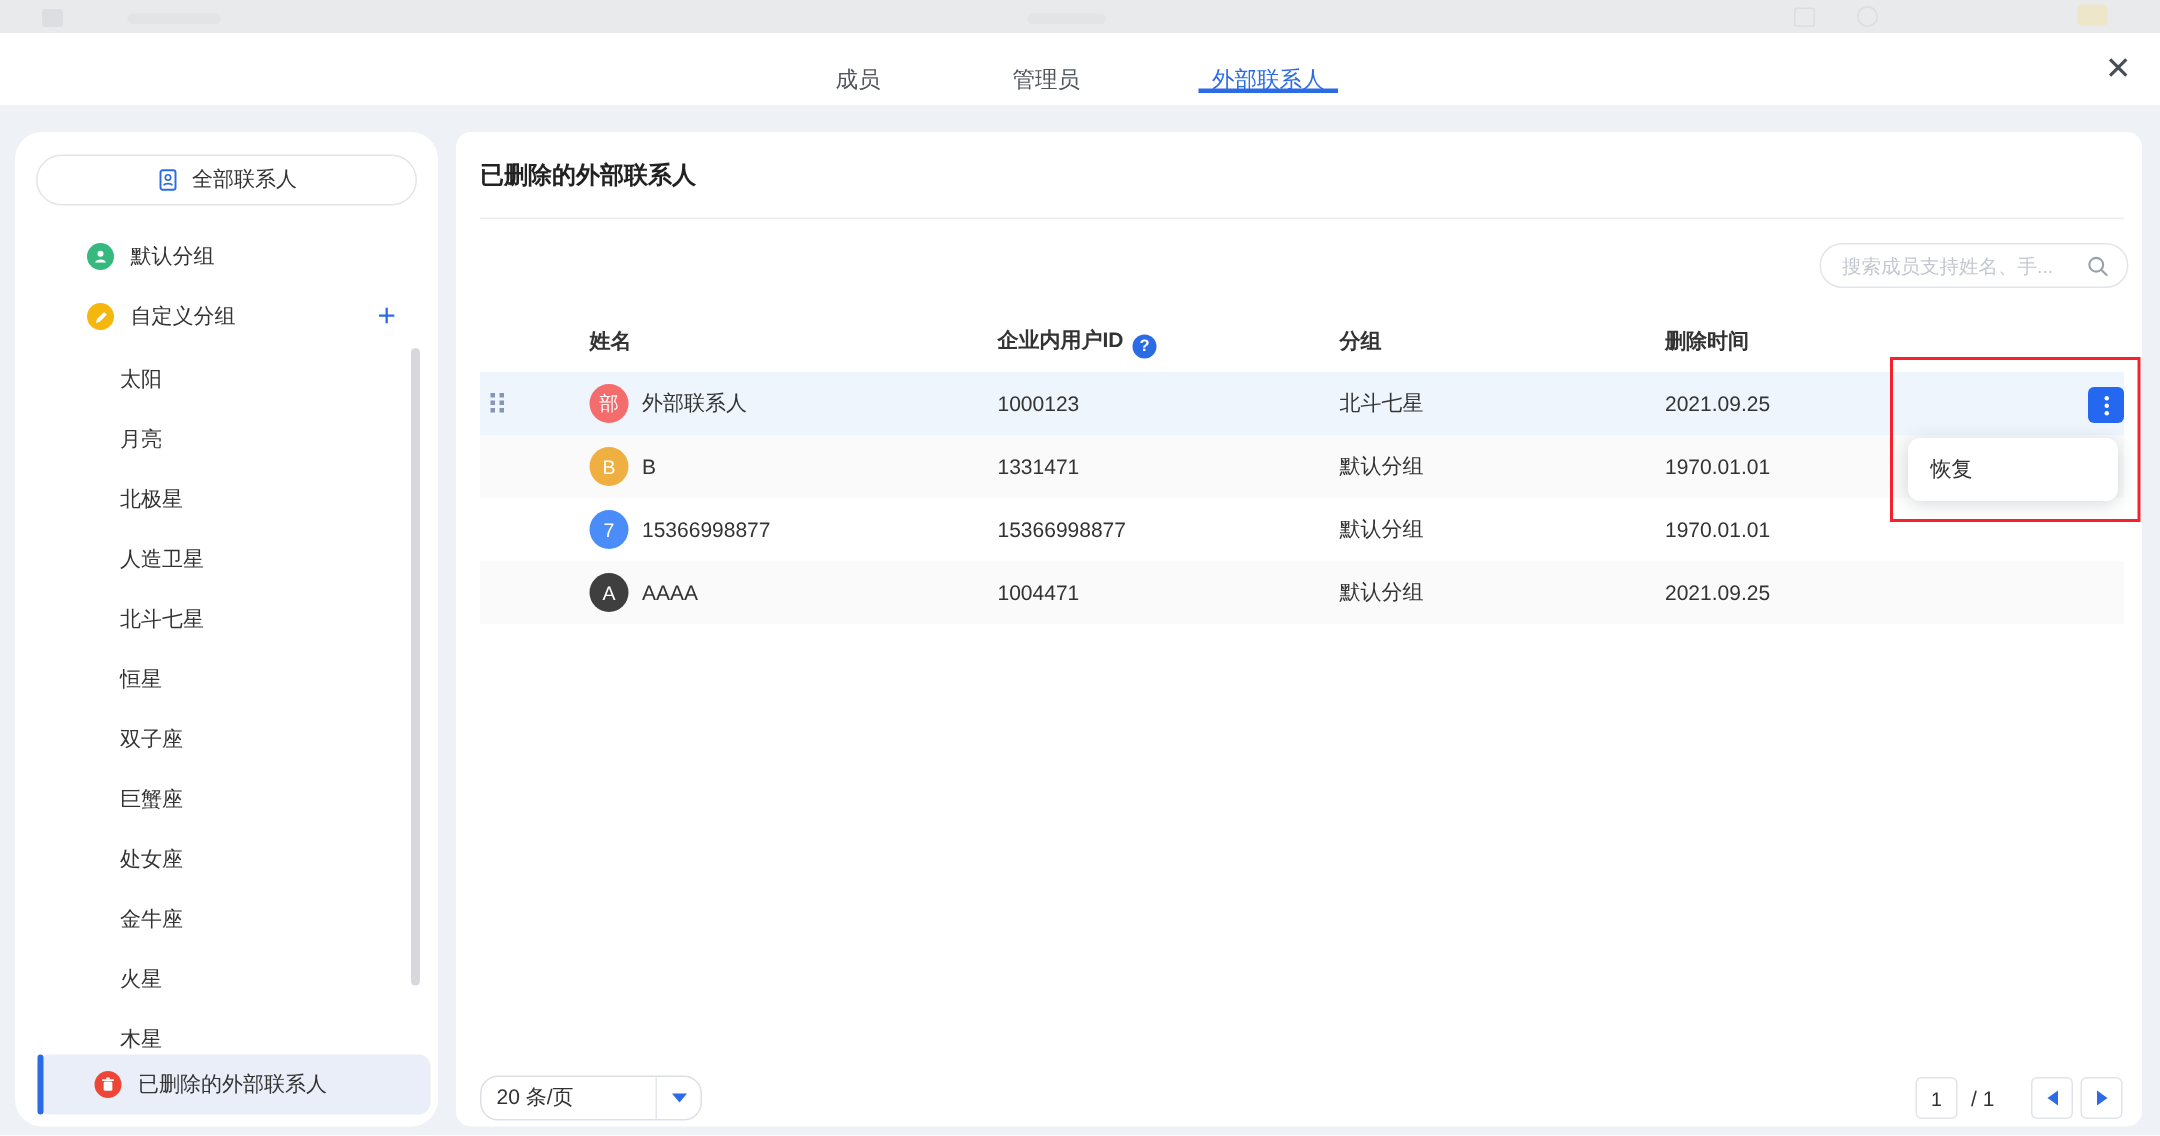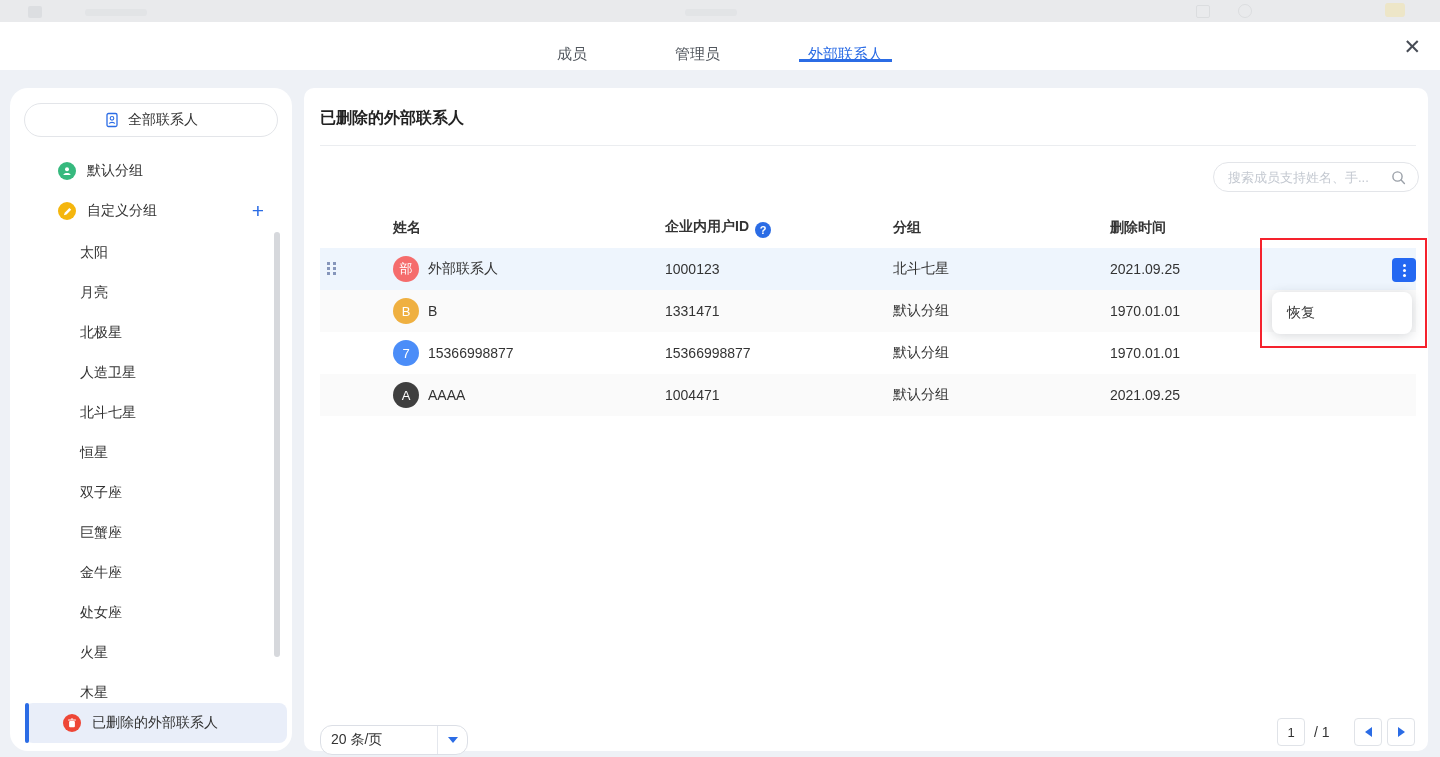--- a/index.html
+++ b/index.html
@@ -67,21 +67,21 @@
   .avatar { width:26px; height:26px; border-radius:50%; color:#fff; font-size:13px; display:inline-flex; align-items:center; justify-content:center; flex:none; }
   .help-icon { width:16px; height:16px; border-radius:50%; background:#2b6ce5; color:#fff; font-size:11px; font-weight:bold; display:inline-flex; align-items:center; justify-content:center; margin-left:6px; vertical-align:-3px; cursor:pointer; }
 
   
   .annotation-box { position:absolute; left:956px; top:150px; width:167px; height:110px; border:2px solid #f5222d; z-index:7; pointer-events:none; }
   .more-btn { position:absolute; left:1088px; top:170px; width:24px; height:24px; background:#2468f2; border-radius:4px; z-index:6; cursor:pointer; }
   .more-btn::before { content:""; position:absolute; left:50%; top:6px; margin-left:-1.5px; width:3px; height:3px; border-radius:50%; background:#fff; box-shadow:0 5px 0 #fff,0 10px 0 #fff; }
   .row-dropdown { position:absolute; left:968px; top:204px; width:140px; height:42px; background:#fff; border-radius:8px; box-shadow:0 2px 12px rgba(31,45,61,.18); z-index:6; display:flex; align-items:center; padding-left:15px; font-size:14px; color:#333; cursor:pointer; }
 
   
-  .page-size-select { position:absolute; left:16px; top:629px; width:148px; height:30px; border:1px solid #dcdfe6; border-radius:12px; display:flex; align-items:center; cursor:pointer; background:#fff;margin-top:8px; }
+  .page-size-select { position:absolute; left:16px; top:629px; width:148px; height:30px; border:1px solid #dcdfe6; border-radius:12px; display:flex; align-items:center; cursor:pointer; background:#fff; }
   .page-size-label { flex:1; padding-left:10px; font-size:14px; color:#333; }
   .select-divider { width:1px; height:28px; background:#e4e7ed; }
   .select-arrow-area { width:29px; display:flex; align-items:center; justify-content:center; }
   .tri-down { width:0; height:0; border-left:5px solid transparent; border-right:5px solid transparent; border-top:6px solid #2b6ce5; }
   .total-label { position:absolute; left:181px; top:665px; height:30px; line-height:30px; font-size:13px; color:#9a9fa8; }
   .page-num-box { position:absolute; left:973px; top:630px; width:28px; height:28px; border:1px solid #e0e3e8; border-radius:4px; display:flex; align-items:center; justify-content:center; font-size:13px; color:#333; background:#fff; }
   .page-total { position:absolute; left:1010px; top:630px; height:28px; line-height:28px; font-size:14px; color:#333; }
   .pg-btn { position:absolute; top:630px; width:28px; height:28px; border:1px solid #e0e3e8; border-radius:4px; display:flex; align-items:center; justify-content:center; background:#fff; cursor:pointer; }
   .pg-prev { left:1050px; } .pg-next { left:1083px; }
   .tri-left { width:0; height:0; border-top:5px solid transparent; border-bottom:5px solid transparent; border-right:7px solid #2b6ce5; }
@@ -141,22 +141,22 @@
 
       <div class="group-list">
           <div class="group-item">太阳</div>
           <div class="group-item">月亮</div>
           <div class="group-item">北极星</div>
           <div class="group-item">人造卫星</div>
           <div class="group-item">北斗七星</div>
           <div class="group-item">恒星</div>
           <div class="group-item">双子座</div>
           <div class="group-item">巨蟹座</div>
+          <div class="group-item">处女座</div>
           <div class="group-item">金牛座</div>
-          <div class="group-item">处女座</div>
           <div class="group-item">火星</div>
           <div class="group-item">木星</div>
         </div>
       <div class="side-scrollbar"></div>
 
       <div class="deleted-entry">
         <span class="cicon red">
           <svg width="10" height="10" viewBox="0 0 10 10">
               <rect x="2.1" y="3" width="5.8" height="6.2" rx="1" fill="#fff"></rect>
               <rect x="1" y="1.5" width="8" height="1.1" rx=".5" fill="#fff"></rect>

